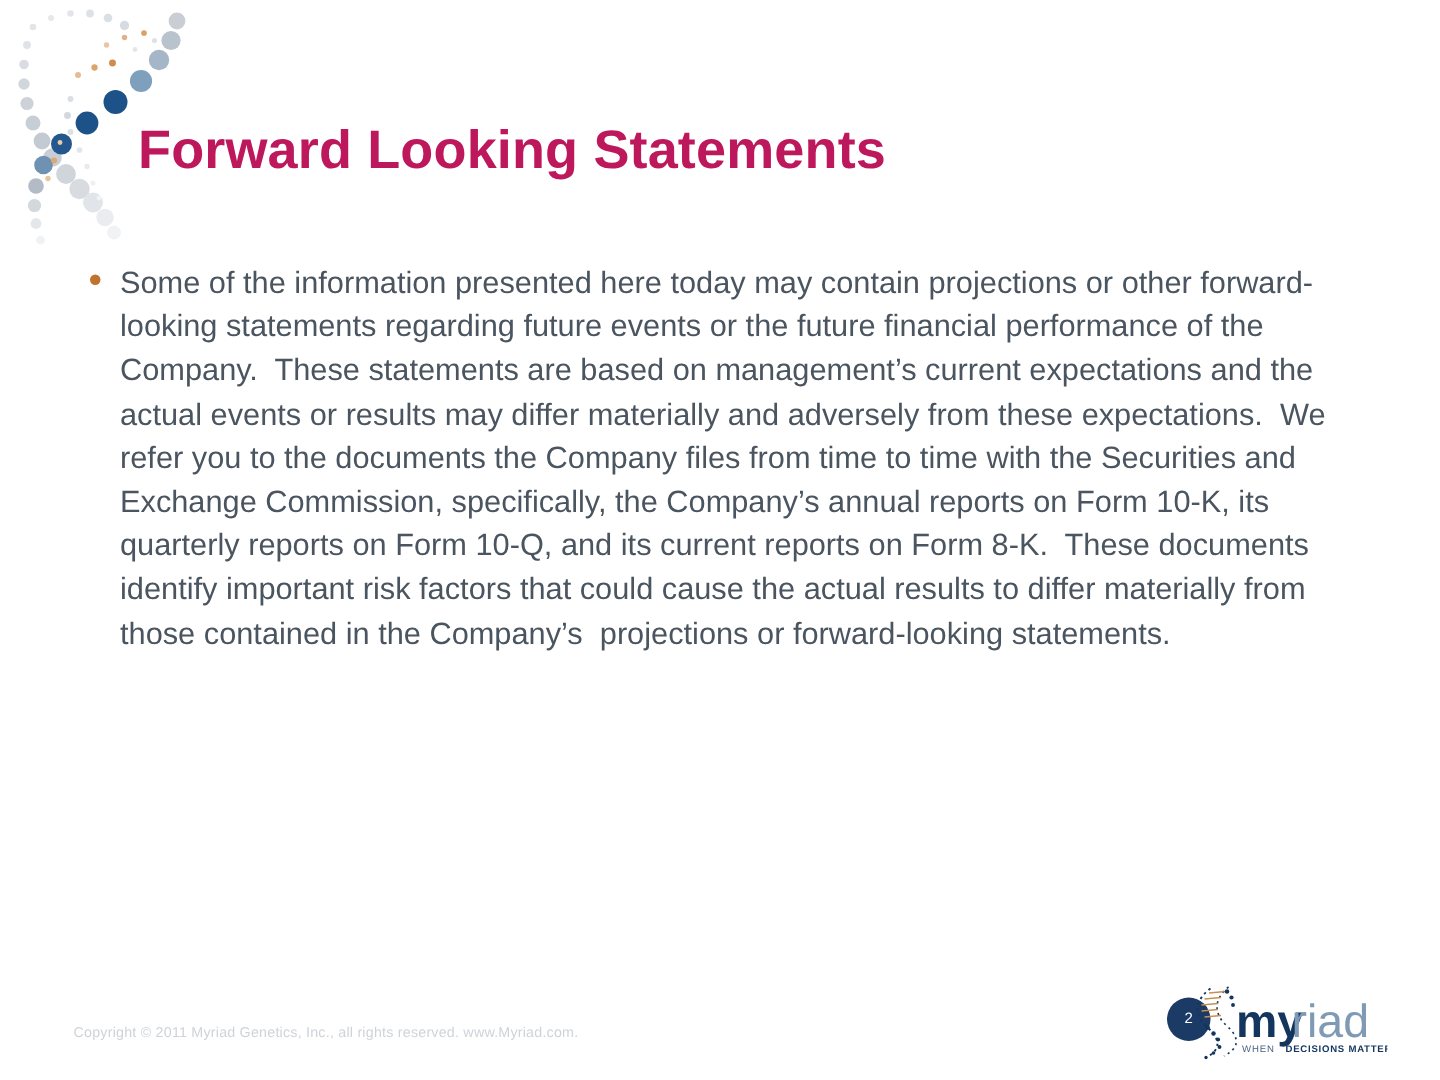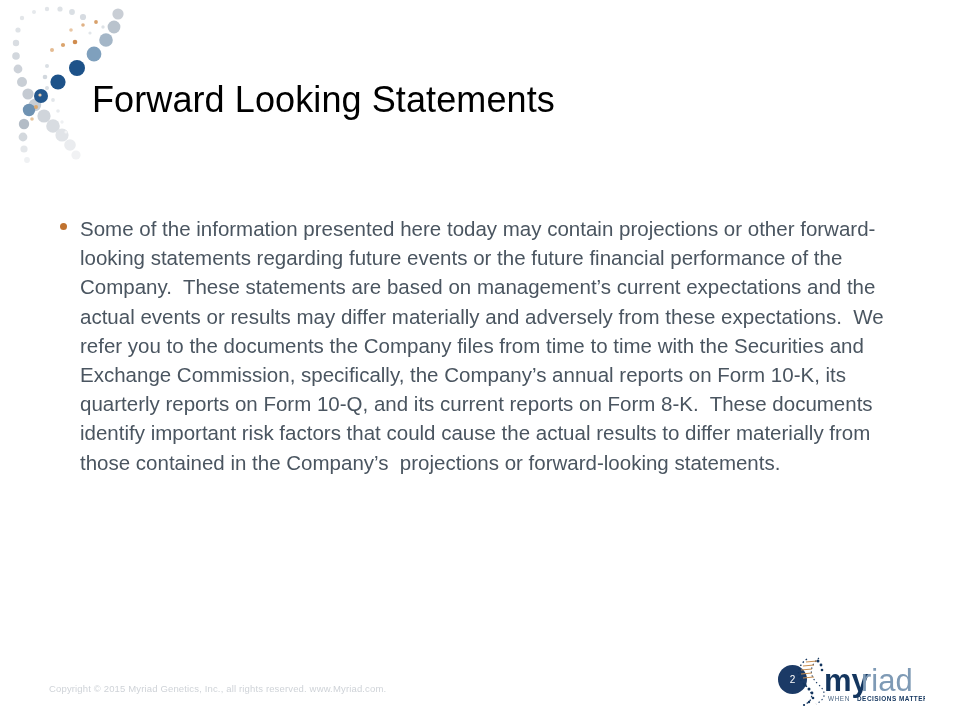--- a/index.html
+++ b/index.html
@@ -38,34 +38,33 @@
   .title-row {
     position: absolute;
     left: 92px;
     top: 72px;
     height: 56px;
     display: flex;
     align-items: center;
   }
   .slide-title {
     font-size: 36px;
-    font-weight: 400;
-    color: #000000;
+    font-weight: 700;
+    color: #be185d;
     letter-spacing: 0.1px;
     white-space: nowrap;
     line-height: 1.1;
   }
 
   
   .body-block {
     position: absolute;
     left: 56px;
     top: 174px;
     width: 860px;
-    margin-top: 40px;
   }
   .bullet-item {
     position: relative;
     padding-left: 24px;
   }
   .bullet-dot {
     position: absolute;
     left: 4px;
     top: 9px;
     width: 7px;
@@ -185,21 +184,21 @@
     <h1 class="slide-title">Forward Looking Statements</h1>
   </div>
 
   <div class="body-block">
     <div class="bullet-item">
       <span class="bullet-dot"></span>
       <div class="bullet-text">Some of the information presented here today may contain projections or other forward-looking statements regarding future events or the future financial performance of the Company.  These statements are based on management’s current expectations and the actual events or results may differ materially and adversely from these expectations.  We refer you to the documents the Company files from time to time with the Securities and Exchange Commission, specifically, the Company’s annual reports on Form 10-K, its quarterly reports on Form 10-Q, and its current reports on Form 8-K.  These documents identify important risk factors that could cause the actual results to differ materially from those contained in the Company’s  projections or forward-looking statements.</div>
     </div>
   </div>
 
-  <div class="footer-copyright">Copyright © 2015 Myriad Genetics, Inc., all rights reserved.  www.Myriad.com.</div>
+  <div class="footer-copyright">Copyright © 2011 Myriad Genetics, Inc., all rights reserved.  www.Myriad.com.</div>
 
   <div class="page-badge">2</div>
 
   <div class="brand-logo">
     <svg width="140" height="52" viewBox="0 0 140 52" xmlns="http://www.w3.org/2000/svg">
 
       <g>
         <path d="M22 4 C11 12, 11 22, 20 30 C29 38, 29 45, 19 50" fill="none" stroke="#13355e" stroke-width="1.3" stroke-dasharray="1.6 2.4"></path>
         <path d="M34 3 C24 11, 24 21, 33 29 C42 37, 41 44, 31 49" fill="none" stroke="#13355e" stroke-width="1.1" stroke-dasharray="1.4 2.6"></path>
         <g stroke="#c88f52" stroke-width="1.1">

